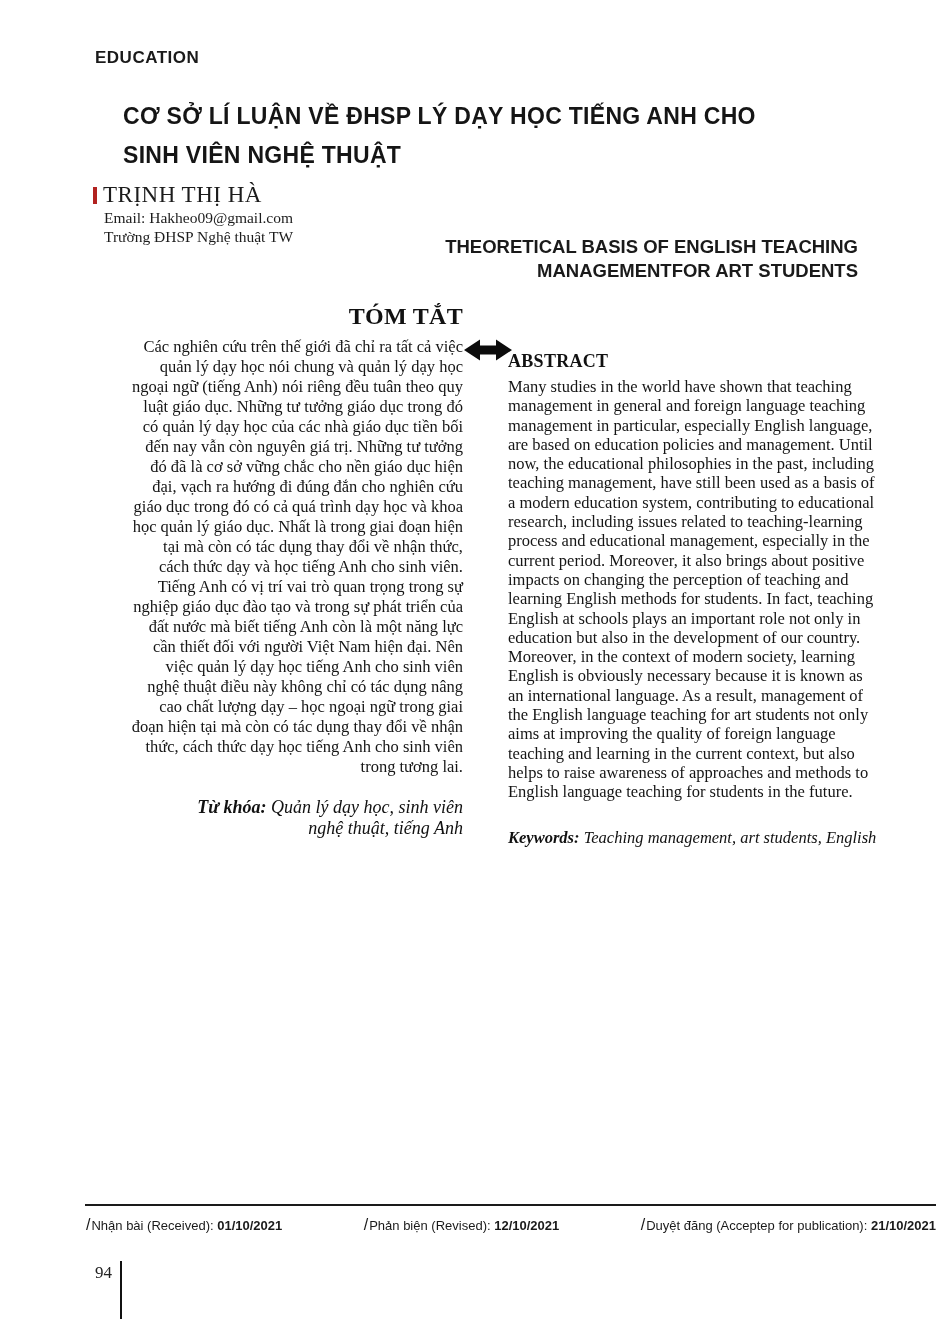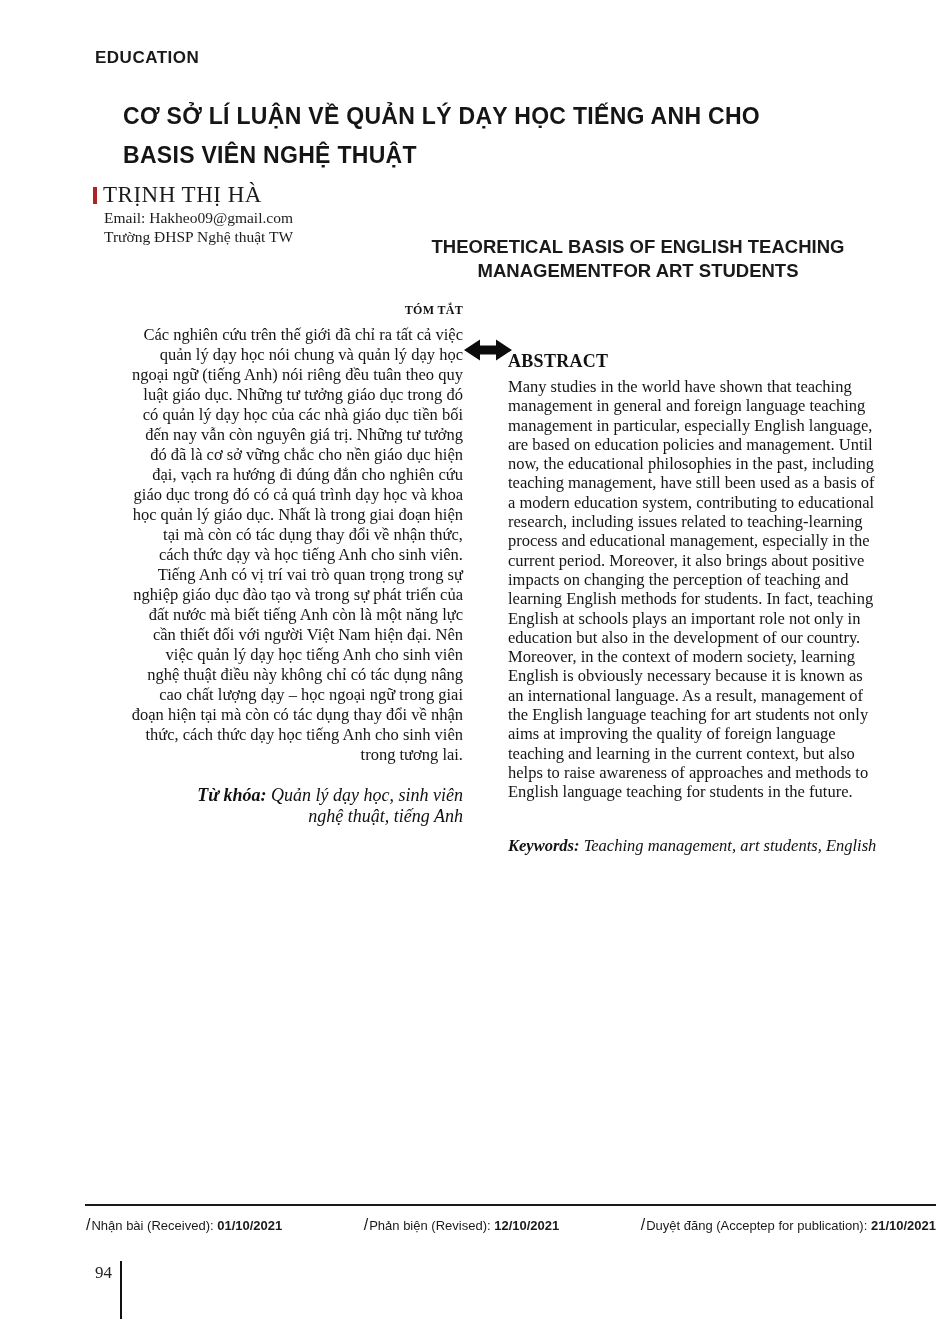--- a/index.html
+++ b/index.html
@@ -30,46 +30,46 @@
   .author-name-row { display: flex; align-items: center; }
   .author-accent {
     display: inline-block; width: 4px; height: 17px;
     margin-right: 6px; background: #b22220;
   }
   .author-name { font-size: 23px; letter-spacing: 0.5px; color: #1c1c1c; }
   .author-meta { margin-left: 11px; font-size: 15.5px; line-height: 19px; color: #1c1c1c; }
 
   .title-en {
     position: absolute; left: 418px; top: 235px; width: 440px;
-    text-align: center;
+    text-align: right;
     font-family: "Liberation Sans", sans-serif;
     font-weight: bold; font-size: 18.5px; line-height: 24px; color: #1a1a1a;
   }
 
   .col-vi {
     position: absolute; left: 131px; top: 303px; width: 332px;
     text-align: right;
   }
-  .col-vi .abs-heading { font-size: 12px; font-weight: bold; margin-bottom: 7px; letter-spacing: 0.3px; }
+  .col-vi .abs-heading { font-size: 24px; font-weight: bold; margin-bottom: 7px; letter-spacing: 0.3px; }
   .col-vi .abs-body { font-size: 16.5px; line-height: 20px; color: #151515; }
   .col-vi .kw-block { margin-top: 20px; font-size: 18px; line-height: 21px; width: 300px; margin-left: 32px; }
   .kw-label { font-weight: bold; font-style: italic; }
   .kw-text { font-style: italic; }
 
   .divider-arrow {
     position: absolute; left: 463px; top: 336px; width: 50px; height: 28px;
   }
 
   .col-en {
     position: absolute; left: 508px; top: 351px; width: 372px;
     text-align: left;
   }
   .col-en .abs-heading { font-size: 18px; font-weight: bold; margin-bottom: 5px; letter-spacing: 0.3px; }
   .col-en .abs-body { font-size: 16.5px; line-height: 19.3px; color: #151515; }
-  .col-en .kw-block { margin-top: 33px; font-size: 16.5px; line-height: 21px; }
+  .col-en .kw-block { margin-top: 25px; font-size: 16.5px; line-height: 21px; }
 
   .footer-rule {
     position: absolute; left: 85px; top: 1204px; width: 851px; height: 2px;
     background: #1a1a1a;
   }
   .footer-row {
     position: absolute; left: 86px; top: 1216px; width: 850px;
     display: flex; justify-content: space-between;
     font-family: "Liberation Sans", sans-serif;
     font-size: 13px; color: #1a1a1a; white-space: nowrap;
@@ -85,21 +85,21 @@
   .journal-name { font-size: 21px; font-weight: 900; letter-spacing: -0.5px; line-height: 21px; transform: scaleY(1.05); transform-origin: left top; }
   .journal-issue { font-size: 9px; letter-spacing: 0.5px; margin-top: 2px; }
 </style>
 </head>
 <body>
 
 <div class="page">
 
   <div class="section-label">EDUCATION</div>
 
-  <h1 class="main-title">CƠ SỞ LÍ LUẬN VỀ QUẢN LÝ DẠY HỌC TIẾNG ANH CHO BASIS VIÊN NGHỆ THUẬT</h1>
+  <h1 class="main-title">CƠ SỞ LÍ LUẬN VỀ ĐHSP LÝ DẠY HỌC TIẾNG ANH CHO SINH VIÊN NGHỆ THUẬT</h1>
 
   <div class="author-block">
     <div class="author-name-row">
       <span class="author-accent"></span>
       <span class="author-name">TRỊNH THỊ HÀ</span>
     </div>
     <div class="author-meta">
       <div>Email: Hakheo09@gmail.com</div>
       <div>Trường ĐHSP Nghệ thuật TW</div>
     </div>

